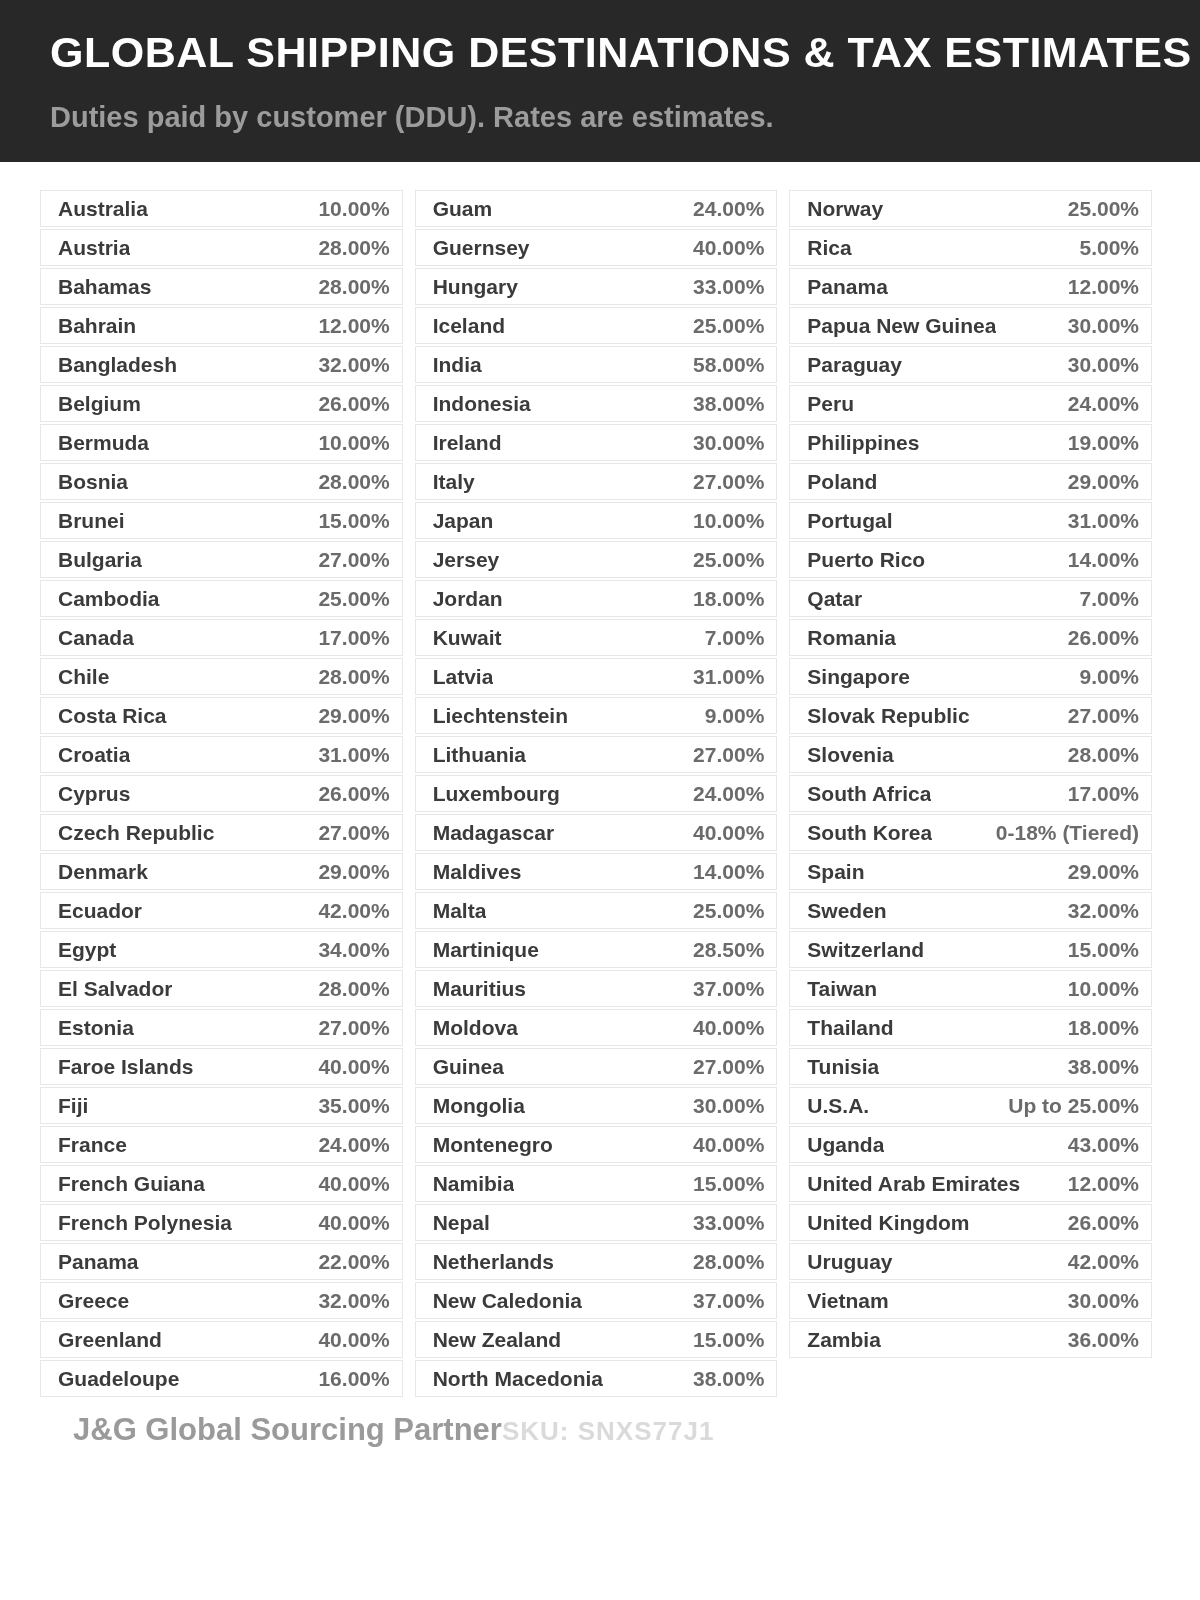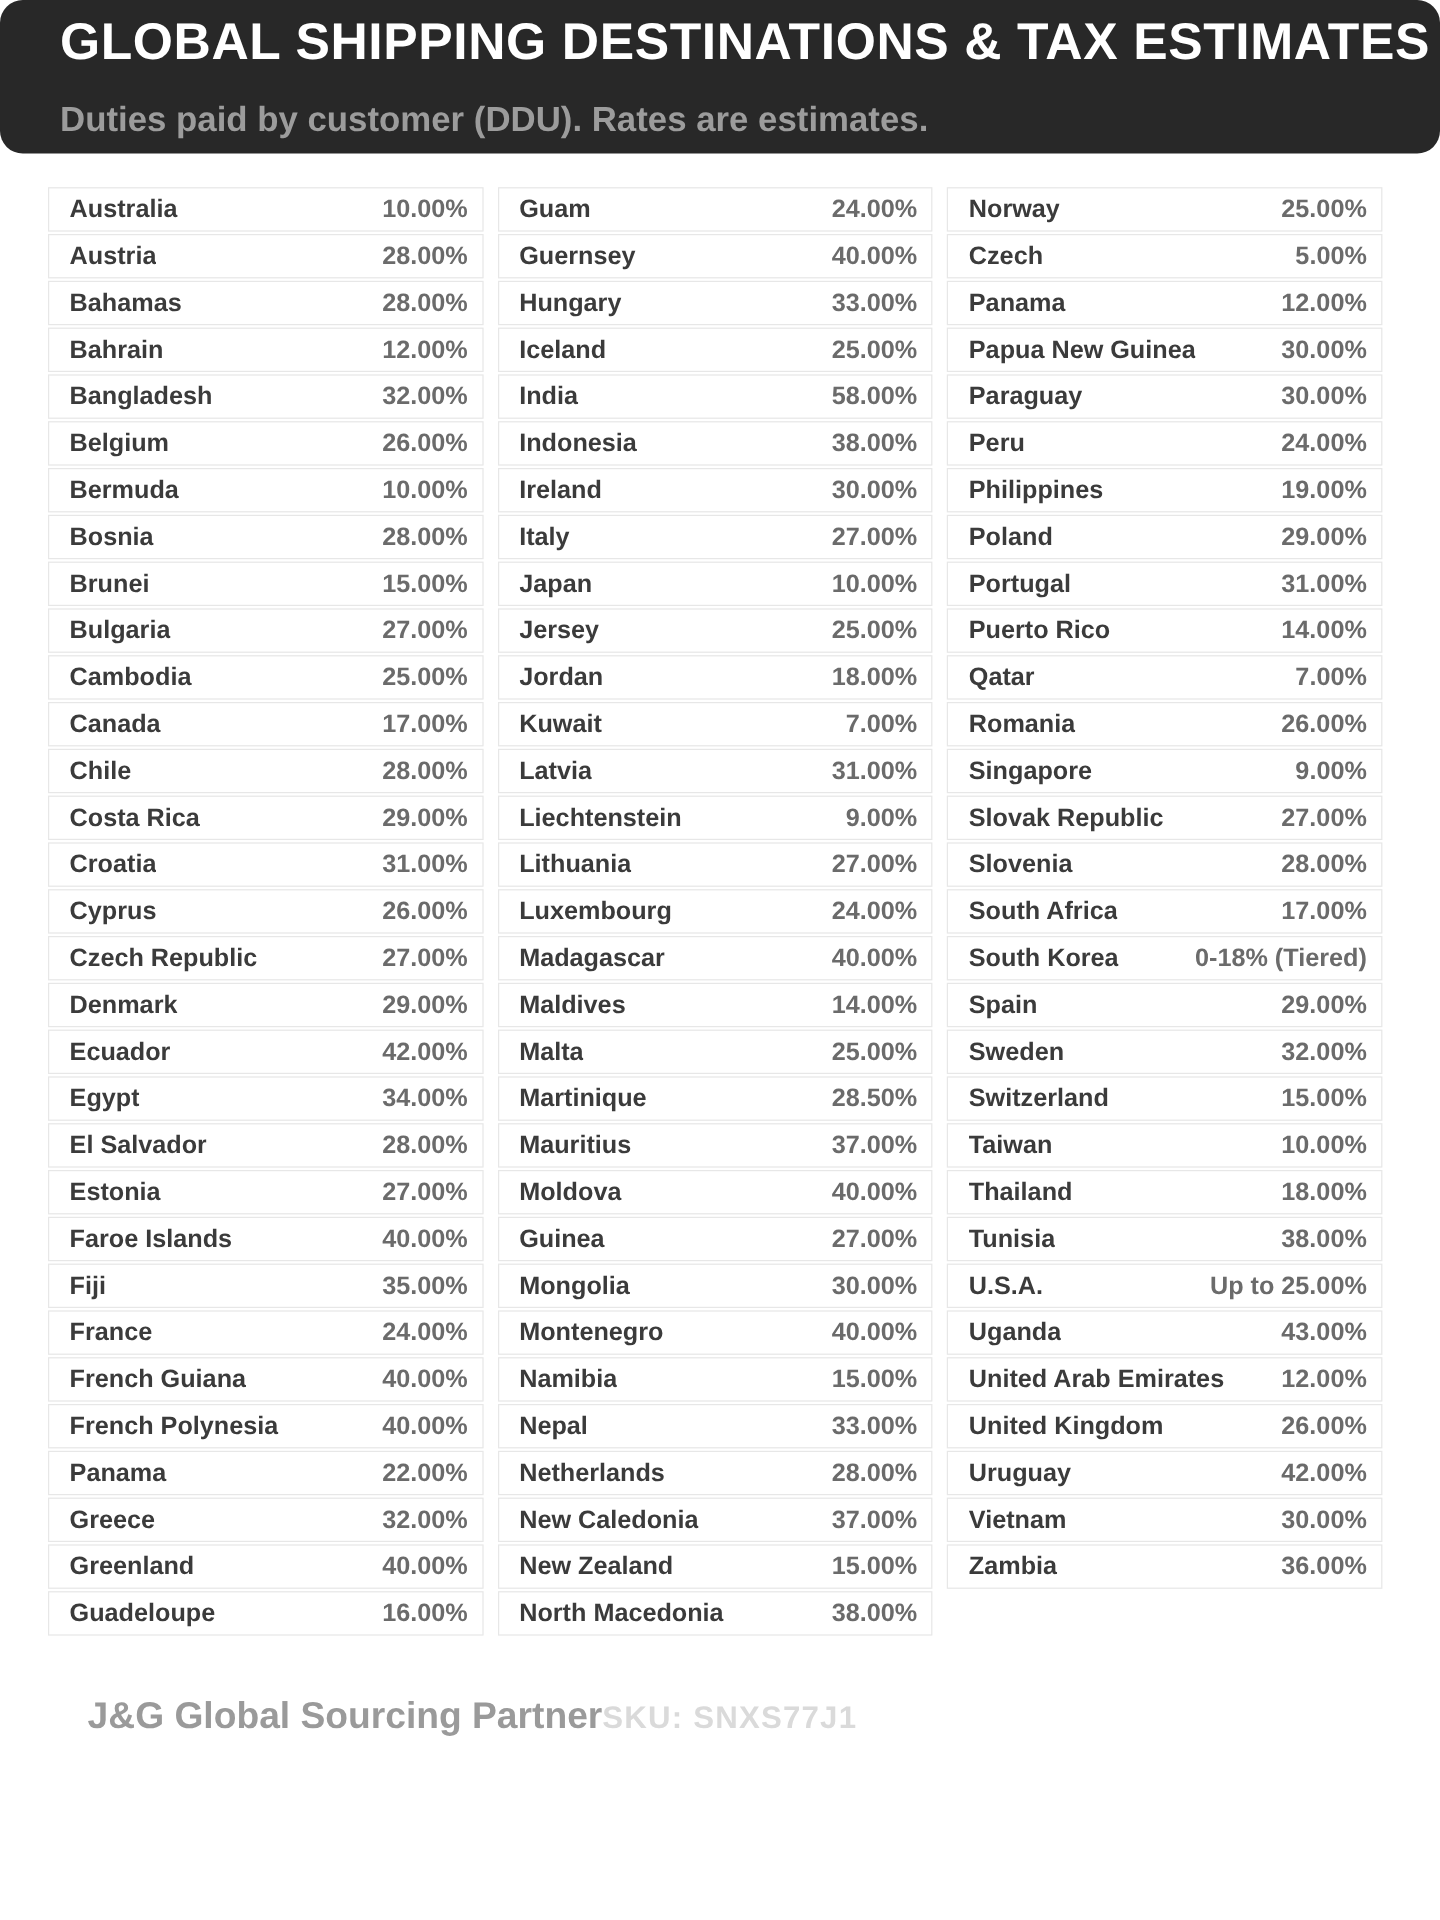--- a/index.html
+++ b/index.html
@@ -6,26 +6,25 @@
   html, body {
     width: 1200px;
     height: 1600px;
     background: #ffffff;
     font-family: "Liberation Sans", sans-serif;
     position: relative;
     overflow: hidden;
   }
   .header {
     background: #282828;
-    height: 128px;
+    height: 162px;
     padding: 0 50px;
     display: flex;
     flex-direction: column;
     justify-content: center;
-    border-radius: 19px;
   }
   .title {
     color: #ffffff;
     font-size: 43px;
     font-weight: bold;
     letter-spacing: 0.5px;
     white-space: nowrap;
   }
   .subtitle {
     color: #9c9c9c;
@@ -403,21 +402,21 @@
     <span class="rate">38.00%</span>
   </div>
 </div>
   <div class="col">
   <div class="row">
     <span class="country">Norway</span>
     <span class="rate">25.00%</span>
   </div>
 
   <div class="row">
-    <span class="country">Czech</span>
+    <span class="country">Rica</span>
     <span class="rate">5.00%</span>
   </div>
 
   <div class="row">
     <span class="country">Panama</span>
     <span class="rate">12.00%</span>
   </div>
 
   <div class="row">
     <span class="country">Papua New Guinea</span>

